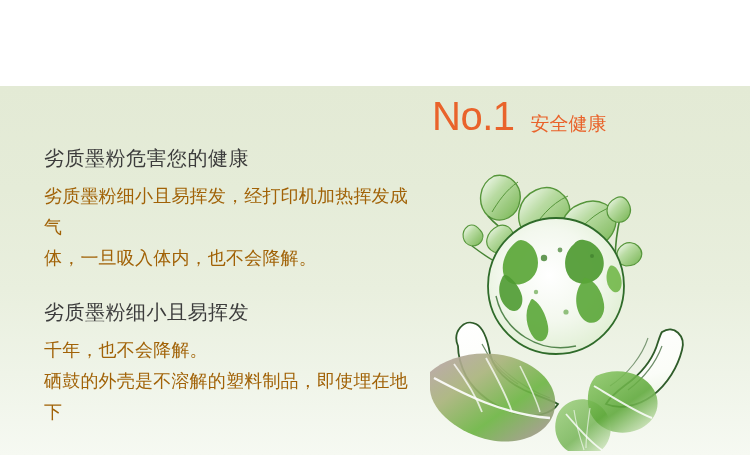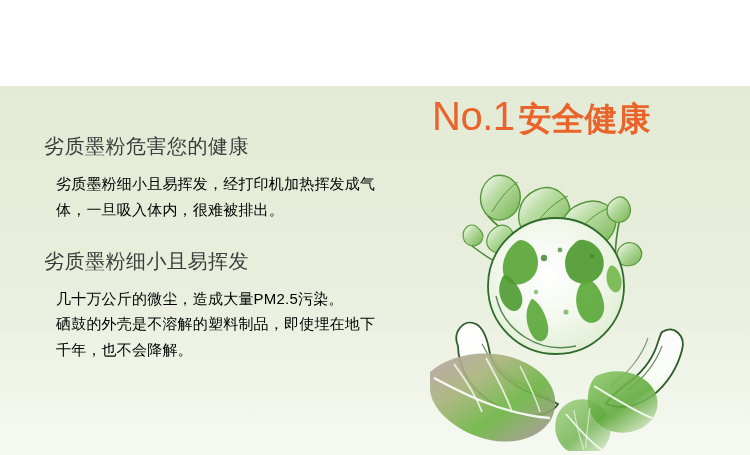--- a/index.html
+++ b/index.html
@@ -65,38 +65,38 @@
         #e9efde 55%,
         #eff4e8 78%,
         #f6f9f2 100%);
     z-index: 1;
   }
 
   
   .text-col {
     position: absolute;
     left: 44px;
-    top: 134px;
+    top: 146px;
     width: 380px;
     z-index: 4;
   }
   .sec-heading {
     font-size: 20px;
     font-weight: 400;
     color: #3c3c3c;
     line-height: 1.25;
     margin: 0 0 10px 0;
     letter-spacing: 0.5px;
   }
   .sec-body {
-    font-size: 15px;
-    font-weight: 400;
-    color: #000000;
+    font-size: 18px;
+    font-weight: 400;
+    color: #a16207;
     line-height: 1.72;
-    margin: 12px;
+    margin: 0;
     letter-spacing: 0.2px;
   }
   .sec-body .ln { display: block; }
   .sec-block-2 { margin-top: 26px; }
 
   
   .no1 {
     position: absolute;
     left: 432px;
     top: 96px;
@@ -105,24 +105,24 @@
     line-height: 1;
     z-index: 5;
   }
   .no1 .no1-en {
     font-size: 40px;
     font-weight: 400;
     letter-spacing: -0.5px;
     vertical-align: baseline;
   }
   .no1 .no1-cn {
-    font-size: 33px;
-    font-weight: 700;
-    vertical-align: baseline;
-    margin-left: 4px;
+    font-size: 19px;
+    font-weight: 400;
+    vertical-align: baseline;
+    margin-left: 16px;
   }
 
   
   .illustration {
     position: absolute;
     left: 424px;
     top: 146px;
     width: 310px;
     height: 305px;
     z-index: 2;
@@ -261,28 +261,27 @@
   <div class="headline">
     <span class="hl-en">Why</span><span class="hl-cn">原装硒鼓</span><span class="hl-q">？</span>
   </div>
 
   <div class="text-col">
 
     <div class="sec-block">
       <h2 class="sec-heading">劣质墨粉危害您的健康</h2>
       <p class="sec-body">
         <span class="ln">劣质墨粉细小且易挥发，经打印机加热挥发成气</span>
-        <span class="ln">体，一旦吸入体内，很难被排出。</span>
+        <span class="ln">体，一旦吸入体内，也不会降解。</span>
       </p>
     </div>
 
     <div class="sec-block sec-block-2">
       <h2 class="sec-heading">劣质墨粉细小且易挥发</h2>
       <p class="sec-body">
-        <span class="ln">几十万公斤的微尘，造成大量PM2.5污染。</span>
+        <span class="ln">千年，也不会降解。</span>
         <span class="ln">硒鼓的外壳是不溶解的塑料制品，即使埋在地下</span>
-        <span class="ln">千年，也不会降解。</span>
       </p>
     </div>
 
   </div>
 
 </div>
 
 </body></html>

